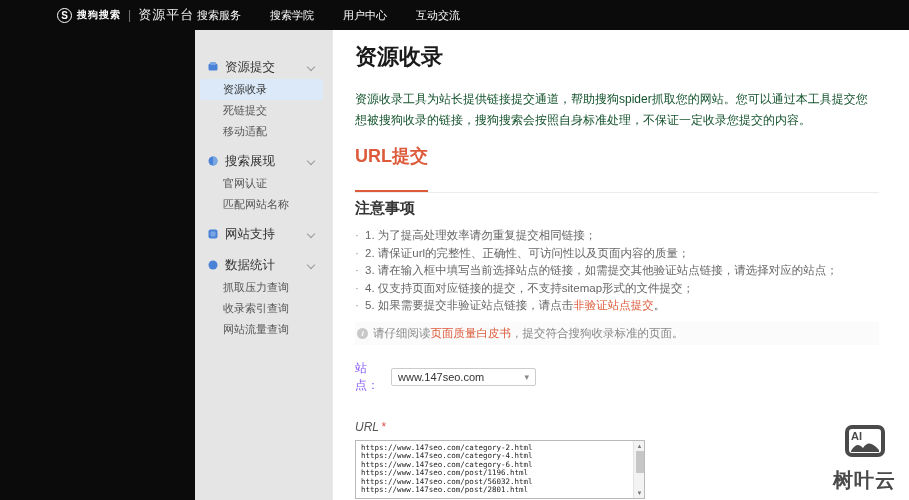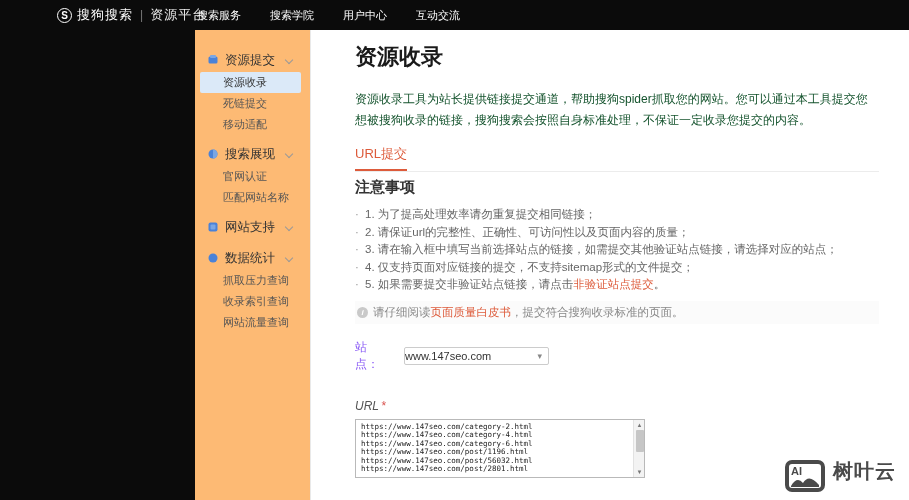--- a/index.html
+++ b/index.html
@@ -4,66 +4,66 @@
 <style>
   * { margin:0; padding:0; box-sizing:border-box; }
   html,body { width:909px; height:500px; }
   body { font-family:"Liberation Sans","DejaVu Sans",sans-serif; background:#fff; overflow:hidden; }
   .stage { position:relative; width:909px; height:500px; background:#fff; }
 
   
   .header { position:absolute; top:0; left:0; width:909px; height:30px; background:#0b0b0b; display:flex; align-items:center; }
   .logo { display:flex; align-items:center; margin-left:57px; color:#fff; }
   .s-badge { width:15px; height:15px; border:1.5px solid #fff; border-radius:50%; display:flex; align-items:center; justify-content:center; font-size:10px; font-weight:bold; margin-right:5px; }
-  .logo-main { font-size:13px; letter-spacing:1px; color:#fff; }
+  .logo-main { font-size:10px; letter-spacing:1px; color:#fff;font-weight:bold; }
   .logo-sep { color:#777; margin:0 7px; font-size:12px; }
   .logo-sub { font-size:13px; letter-spacing:1px; color:#eee; }
   .topnav { position:absolute; left:197px; top:0; height:30px; display:flex; align-items:center; gap:29px; }
   .topnav .nav-item { color:#fff; font-size:11px; cursor:pointer; white-space:nowrap; }
 
   
   .left-dark { position:absolute; top:30px; left:0; width:195px; height:470px; background:#0b0b0b; }
-  .sidebar { position:absolute; top:30px; left:195px; width:116px; height:470px; background:#fdba74; border-right:1px solid #e9e9e9; padding-top:18px; }
+  .sidebar { position:absolute; top:30px; left:195px; width:138px; height:470px; background:#e5e5e5; border-right:1px solid #e9e9e9; padding-top:25px; }
   .sec-head { height:24px; display:flex; align-items:center; padding-left:13px; position:relative; cursor:pointer; }
   .sec-head .sec-label { font-size:12.5px; color:#333; margin-left:7px; }
   .chev { position:absolute; right:18px; top:9px; width:6px; height:6px; border-right:1.2px solid #999; border-bottom:1.2px solid #999; transform:rotate(45deg); }
   .side-item { height:21px; display:flex; align-items:center; padding-left:28px; font-size:11px; color:#555; cursor:pointer; }
   .side-item.selected { background:#dbe9f8; margin:0 9px 0 5px; padding-left:23px; border-radius:2px; color:#333; }
   .sec { margin-bottom:7px; }
   .icon-blue { flex:0 0 auto; }
 
   
   .main { position:absolute; top:30px; left:334px; width:575px; height:470px; background:#fff; padding:12px 0 0 21px; }
   .page-title { font-size:22px; font-weight:bold; color:#1a1a1a; }
   .desc { margin-top:17px; width:524px; font-size:12px; line-height:21px; color:#14532d; }
   .tabs { margin-top:13px; width:524px; border-bottom:1px solid #ececec; }
-  .tab { display:inline-block; font-size:13px; color:#dd5b3b; padding-bottom:6px; border-bottom:2px solid #dd5b3b; cursor:pointer; }
+  .tab { display:inline-block; font-size:18px; color:#dd5b3b; padding-bottom:22px; border-bottom:2px solid #dd5b3b; cursor:pointer;font-weight:bold; }
   .notice-title { margin-top:6px; font-size:15px; font-weight:bold; color:#333; }
   .notices { margin-top:9px; list-style:none; }
   .notices li { font-size:11.5px; color:#666; line-height:17.5px; padding-left:10px; position:relative; }
   .notices li::before { content:"·"; position:absolute; left:0; color:#999; }
   a.olink { color:#dd5b3b; text-decoration:none; cursor:pointer; }
   .note-box { margin-top:7px; width:524px; background:#fbfbfb; padding:4px 0 4px 2px; font-size:11.5px; color:#888; display:flex; align-items:center; }
   .info-ic { width:11px; height:11px; border-radius:50%; background:#c9c9c9; color:#fff; font-size:8px; display:inline-flex; align-items:center; justify-content:center; margin-right:5px; font-style:italic; font-weight:bold; }
   .site-row { margin-top:15px; display:flex; align-items:center; }
   .site-label { font-size:12px; color:#8b5cf6; width:35px; }
-  .select-box { margin-left:14px; width:145px; height:18px; border:1px solid #ccc; border-radius:2px; display:flex; align-items:center; padding:0 0; font-size:11px; color:#333; position:relative; cursor:pointer; background:#fff; }
+  .select-box { margin-left:1px; width:145px; height:18px; border:1px solid #ccc; border-radius:2px; display:flex; align-items:center; padding:0 6px; font-size:11px; color:#333; position:relative; cursor:pointer; background:#fff; }
   .select-box .caret { position:absolute; right:6px; color:#888; font-size:9px; }
   .url-label,.cap-label { margin-top:0; font-size:12px; color:#555;font-style:italic; }
   .req { color:#d9534f; margin-left:2px; }
   .url-wrap { margin-top:26px; }
   .textarea { margin-top:6px; width:290px; height:59px; border:1px solid #b9b9b9; position:relative; background:#fff; overflow:hidden; cursor:text; }
   .ta-lines { padding:3px 14px 0 5px; font-family:"DejaVu Sans Mono","Liberation Mono",monospace; font-size:7.5px; line-height:8.6px; color:#222; white-space:nowrap; }
   .sbar { position:absolute; top:0; right:0; width:11px; height:100%; background:#f3f3f3; border-left:1px solid #e2e2e2; }
   .sbar .arr { height:10px; width:11px; font-size:6px; color:#777; display:flex; align-items:center; justify-content:center; cursor:pointer; }
   .sbar .arr.down { position:absolute; bottom:0; }
   .sbar .thumb { position:absolute; top:10px; left:1.5px; width:8px; height:22px; background:#c6c6c6; border-radius:1px; cursor:grab; }
 
   
-  .watermark { position:absolute; right:13px; bottom:6px; display:flex; gap:8px; }
+  .watermark { position:absolute; right:13px; bottom:6px; display:flex; align-items:center; gap:8px;flex-direction:column; }
   .wm-text { font-size:20px; font-weight:bold; color:#4a4a4a; letter-spacing:1px; }
 </style>
 </head>
 <body>
 
 <div class="stage">
 
   <div class="header">
     <div class="logo">
       <span class="s-badge">S</span>

